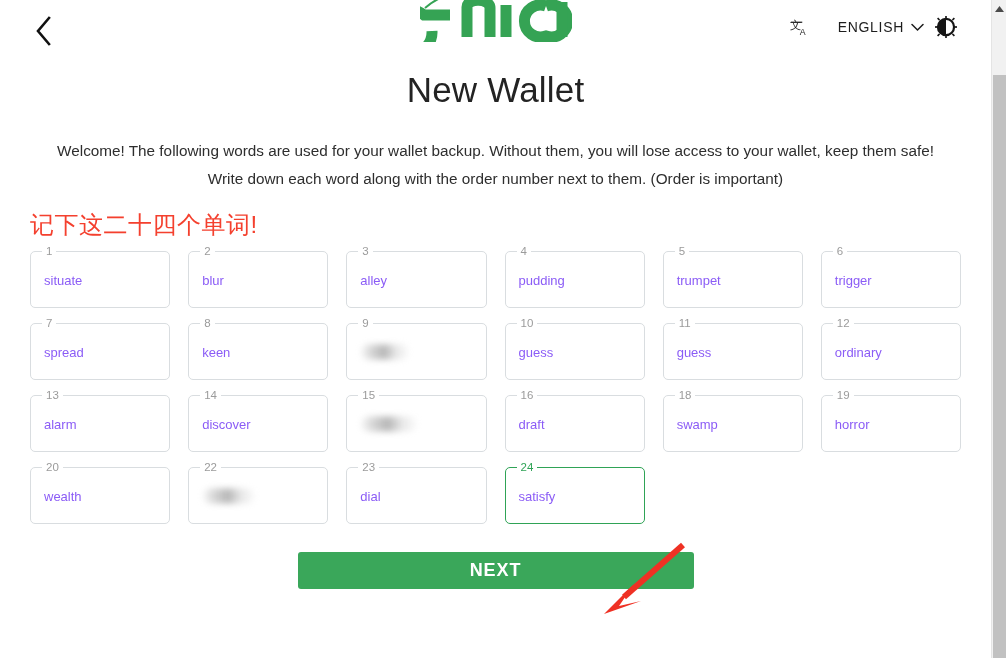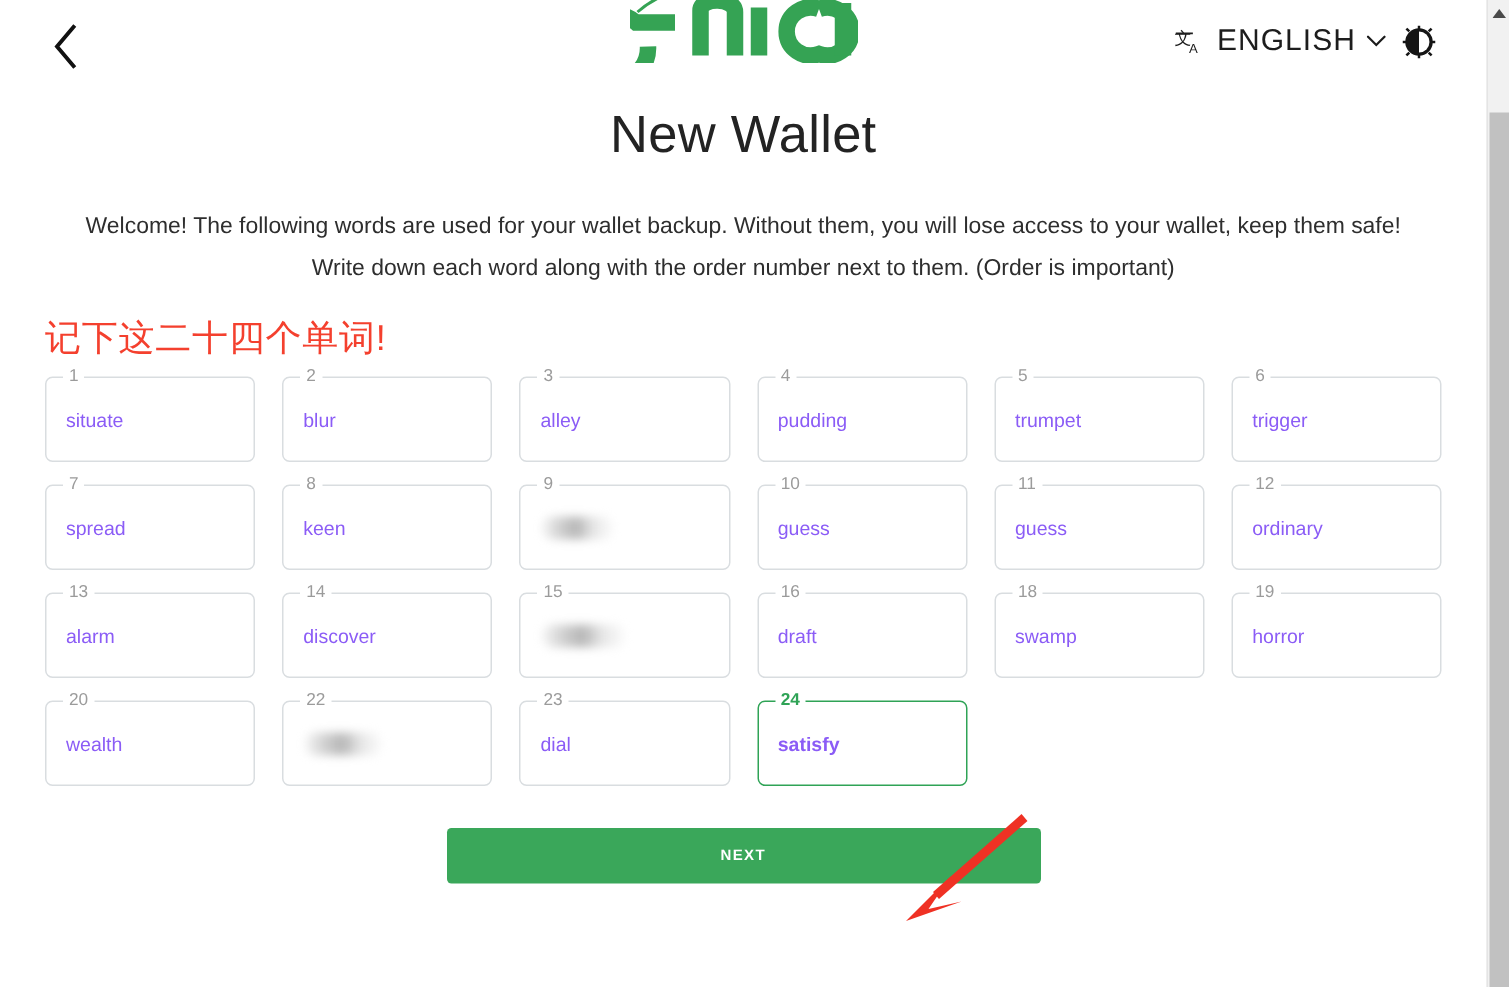--- a/index.html
+++ b/index.html
@@ -68,24 +68,25 @@
   }
 
   .lang-group {
     display: flex;
     align-items: center;
     gap: 7px;
     cursor: pointer;
   }
 
   .lang-label {
-    font-size: 20px;
+    font-size: 14px;
     letter-spacing: 0.7px;
     color: #1d1d1d;
     font-weight: 400;
+    margin-left: 20px;
   }
 
   .icon-translate, .icon-chevron, .icon-theme {
     display: flex;
     align-items: center;
     justify-content: center;
   }
   .icon-theme { cursor: pointer; margin-left: 2px; }
 
   
@@ -187,21 +188,21 @@
     justify-content: center;
   }
 
   .next-btn {
     width: 396px;
     height: 37px;
     background: #3aa75a;
     border: none;
     border-radius: 3px;
     color: #ffffff;
-    font-size: 10px;
+    font-size: 18px;
     font-weight: 700;
     letter-spacing: 0.9px;
     font-family: "Liberation Sans", sans-serif;
     cursor: pointer;
   }
 
   
   .annotation-arrow {
     position: absolute;
     left: 0; top: 0;
@@ -394,21 +395,21 @@
         <span class="word-text">wealth</span>
       </div>
       <div class="word-field">
         <span class="word-num">22</span>
         <span class="word-blur" style="width: 52px;"></span>
       </div>
       <div class="word-field">
         <span class="word-num">23</span>
         <span class="word-text">dial</span>
       </div>
-      <div class="word-field focused" style="border-color: rgb(47, 163, 86); font-weight: bold;">
+      <div class="word-field focused" style="border-color: rgb(47, 163, 86);">
         <span class="word-num" style="color: rgb(47, 163, 86);">24</span>
         <span class="word-text">satisfy</span>
       </div>
     </div>
 
   <div class="next-wrap">
     <button class="next-btn" style="background: rgb(58, 167, 90); color: rgb(255, 255, 255);">NEXT</button>
   </div>
 
   <svg class="annotation-arrow" viewBox="0 0 991 658" aria-hidden="true">

